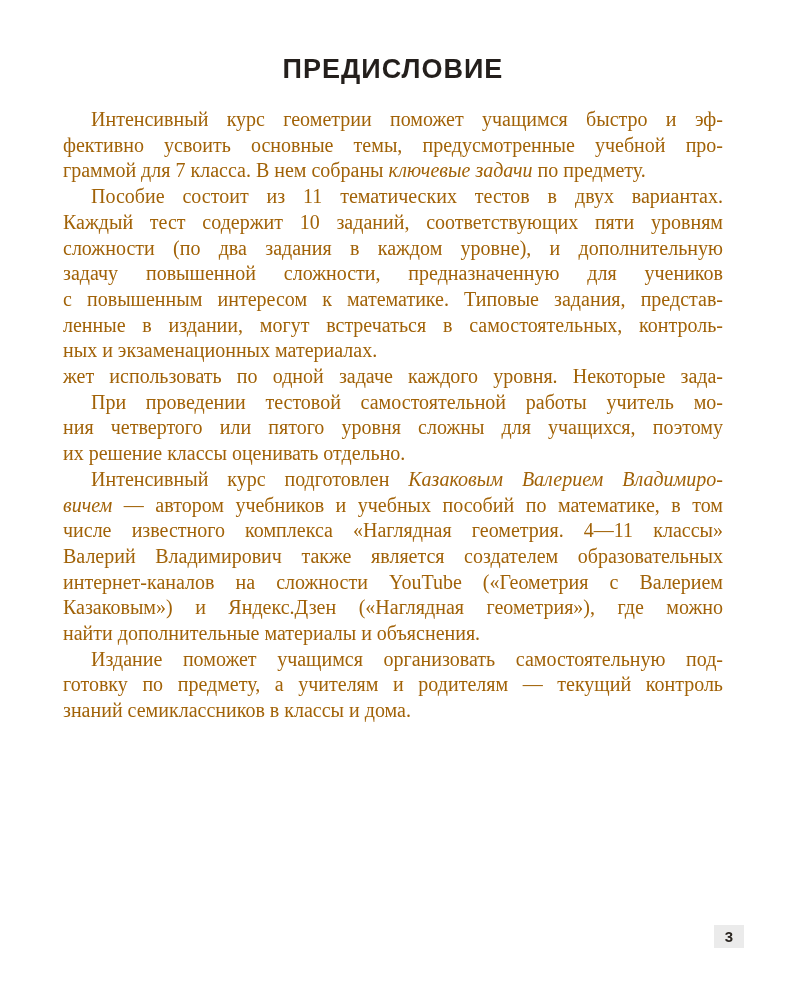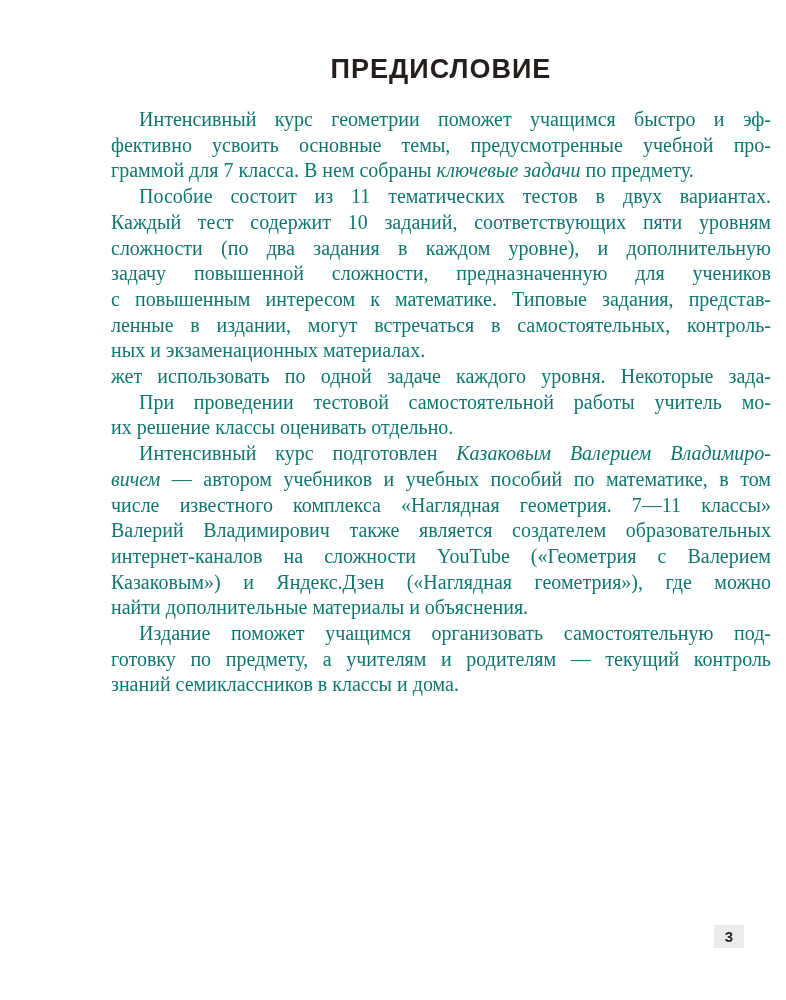--- a/index.html
+++ b/index.html
@@ -7,37 +7,36 @@
     position:relative;
     width:786px; height:1000px;
     background:#ffffff;
     overflow:hidden;
     font-family:"Liberation Serif", serif;
   }
   .text-col {
     position:absolute;
     left:63px; top:54px;
     width:660px;
-    margin-left:48px;
   }
   .doc-title {
     margin:0 0 23px 0;
     text-align:center;
     font-family:"Liberation Sans", sans-serif;
     font-weight:700;
     font-size:27px;
     line-height:30px;
     letter-spacing:1px;
     color:#241f1c;
   }
   .para { margin:0; }
   .ln {
     font-size:20px;
     line-height:25.7px;
-    color:#0f766e;
+    color:#a16207;
     text-align:justify;
     text-align-last:justify;
     white-space:normal;
   }
   .ln.first { text-indent:28px; }
   .ln.last  { text-align-last:left; }
   .ln i { font-style:italic; }
   .page-num-badge {
     position:absolute;
     left:714px; top:925px;
@@ -67,26 +66,27 @@
           <div class="ln"><span>Каждый тест содержит 10 заданий, соответствующих пяти уровням</span></div>
           <div class="ln"><span>сложности (по два задания в каждом уровне), и дополнительную</span></div>
           <div class="ln"><span>задачу повышенной сложности, предназначенную для учеников</span></div>
           <div class="ln"><span>с повышенным интересом к математике. Типовые задания, представ-</span></div>
           <div class="ln"><span>ленные в издании, могут встречаться в самостоятельных, контроль-</span></div>
           <div class="ln last"><span>ных и экзаменационных материалах.</span></div>
         </div>
         <div class="para">
           <div class="ln"><span>жет использовать по одной задаче каждого уровня. Некоторые зада-</span></div>
           <div class="ln first"><span>При проведении тестовой самостоятельной работы учитель мо-</span></div>
+          <div class="ln"><span>ния четвертого или пятого уровня сложны для учащихся, поэтому</span></div>
           <div class="ln last"><span>их решение классы оценивать отдельно.</span></div>
         </div>
         <div class="para">
           <div class="ln first"><span>Интенсивный курс подготовлен </span><i>Казаковым Валерием Владимиро-</i></div>
           <div class="ln"><i>вичем</i><span> — автором учебников и учебных пособий по математике, в том</span></div>
-          <div class="ln"><span>числе известного комплекса «Наглядная геометрия. 7—11 классы»</span></div>
+          <div class="ln"><span>числе известного комплекса «Наглядная геометрия. 4—11 классы»</span></div>
           <div class="ln"><span>Валерий Владимирович также является создателем образовательных</span></div>
           <div class="ln"><span>интернет-каналов на сложности YouTube («Геометрия с Валерием</span></div>
           <div class="ln"><span>Казаковым») и Яндекс.Дзен («Наглядная геометрия»), где можно</span></div>
           <div class="ln last"><span>найти дополнительные материалы и объяснения.</span></div>
         </div>
         <div class="para">
           <div class="ln first"><span>Издание поможет учащимся организовать самостоятельную под-</span></div>
           <div class="ln"><span>готовку по предмету, а учителям и родителям — текущий контроль</span></div>
           <div class="ln last"><span>знаний семиклассников в классы и дома.</span></div>
         </div>

